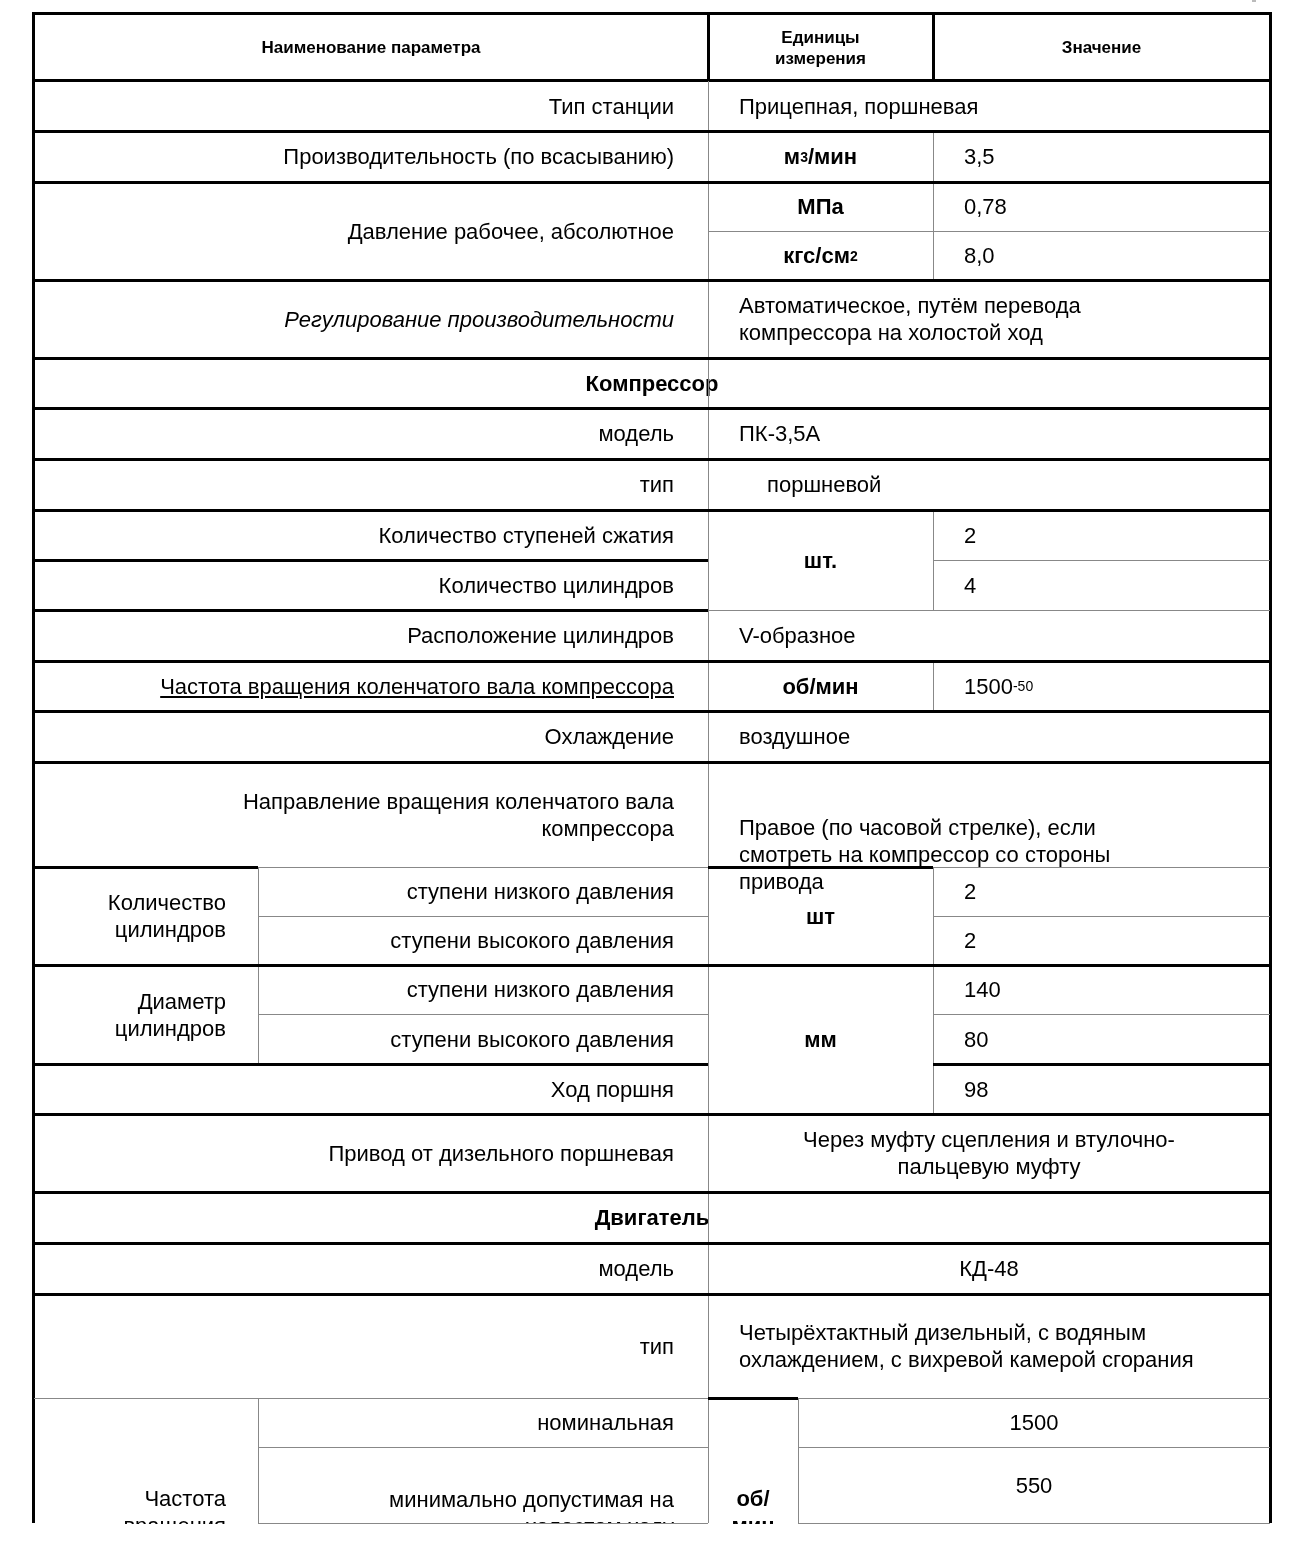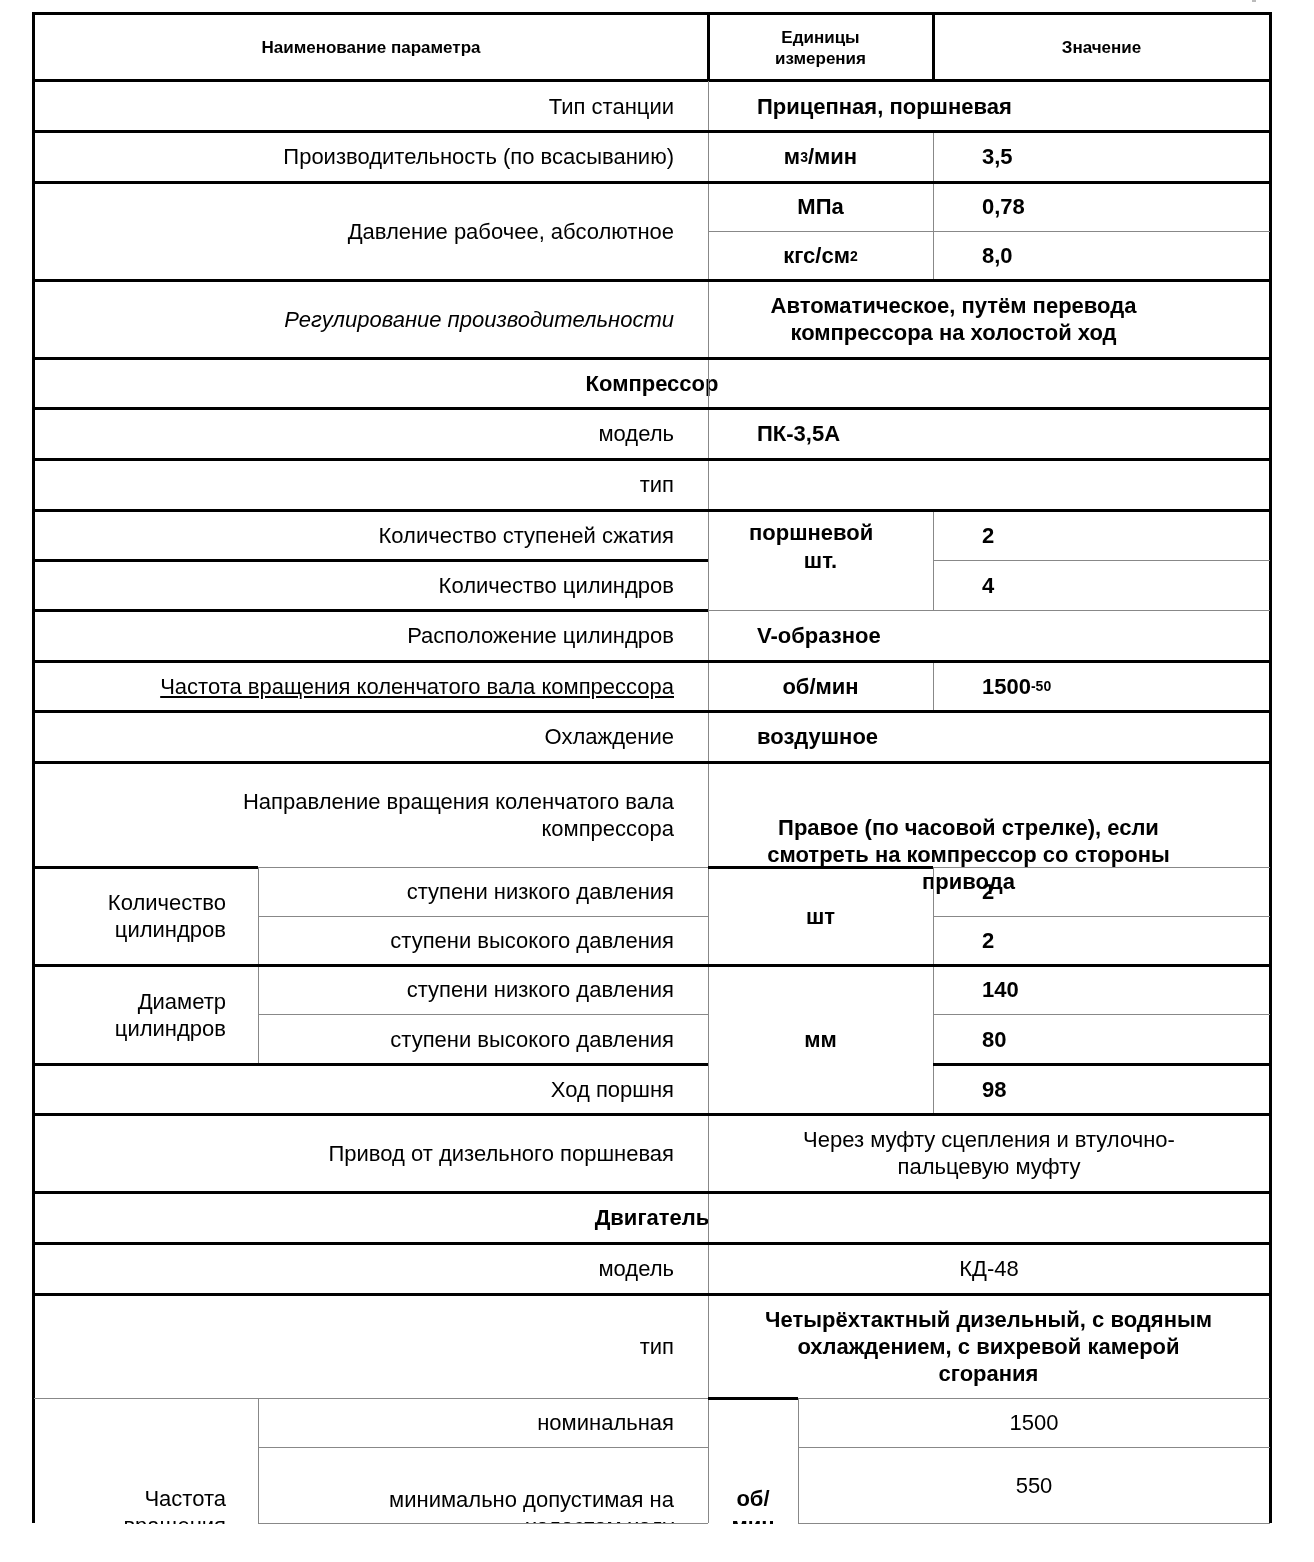--- a/index.html
+++ b/index.html
@@ -1,21 +1,21 @@
 <!DOCTYPE html>
 <html><head>
 <meta charset="utf-8">
 <style>
   html, body { margin:0; padding:0; background:#ffffff; }
   body { width:1314px; height:1562px; position:relative; overflow:hidden;
          font-family:"Liberation Sans", sans-serif; color:#000; }
   .c { position:absolute; box-sizing:border-box; display:flex; align-items:center;
        font-size:22px; line-height:27px; }
   .r { justify-content:flex-end; text-align:right; padding-right:34px; }
-  .l { justify-content:flex-start; text-align:center; padding-left:49px;font-weight:bold; }
+  .l { justify-content:flex-start; text-align:left; padding-left:31px; }
   .m { justify-content:center; text-align:center; }
   .b { font-weight:bold; }
   .hdr { font-size:17px; line-height:21px; font-weight:bold; }
   .hl { position:absolute; height:0; }
   .vl { position:absolute; width:0; }
   .tk { border-top:3px solid #000; }
   .tn { border-top:1px solid #888; }
   .vtk { border-left:3px solid #000; }
   .vtn { border-left:1px solid #888; }
   .crop-mask { position:absolute; left:0; top:1523px; width:1314px; height:39px; background:#fff; }
@@ -87,21 +87,21 @@
 <div class="c r" style="left:34px;top:408px;width:674px;height:51px;">
     <span>модель</span>
   </div>
 <div class="c l" style="left:708px;top:408px;width:562px;height:51px;">
     <span>ПК-3,5А</span>
   </div>
 
 <div class="c r" style="left:34px;top:459px;width:674px;height:51px;">
     <span>тип</span>
   </div>
-<div class="c l" style="left:700px;top:459px;width:562px;height:51px;margin-top:48px;">
+<div class="c l" style="left:736px;top:459px;width:562px;height:51px;">
     <span>поршневой</span>
   </div>
 
 <div class="c r" style="left:34px;top:510px;width:674px;height:50px;">
     <span>Количество ступеней сжатия</span>
   </div>
 <div class="c l" style="left:933px;top:510px;width:337px;height:50px;">
     <span>2</span>
   </div>
 <div class="c r" style="left:34px;top:560px;width:674px;height:50px;">

